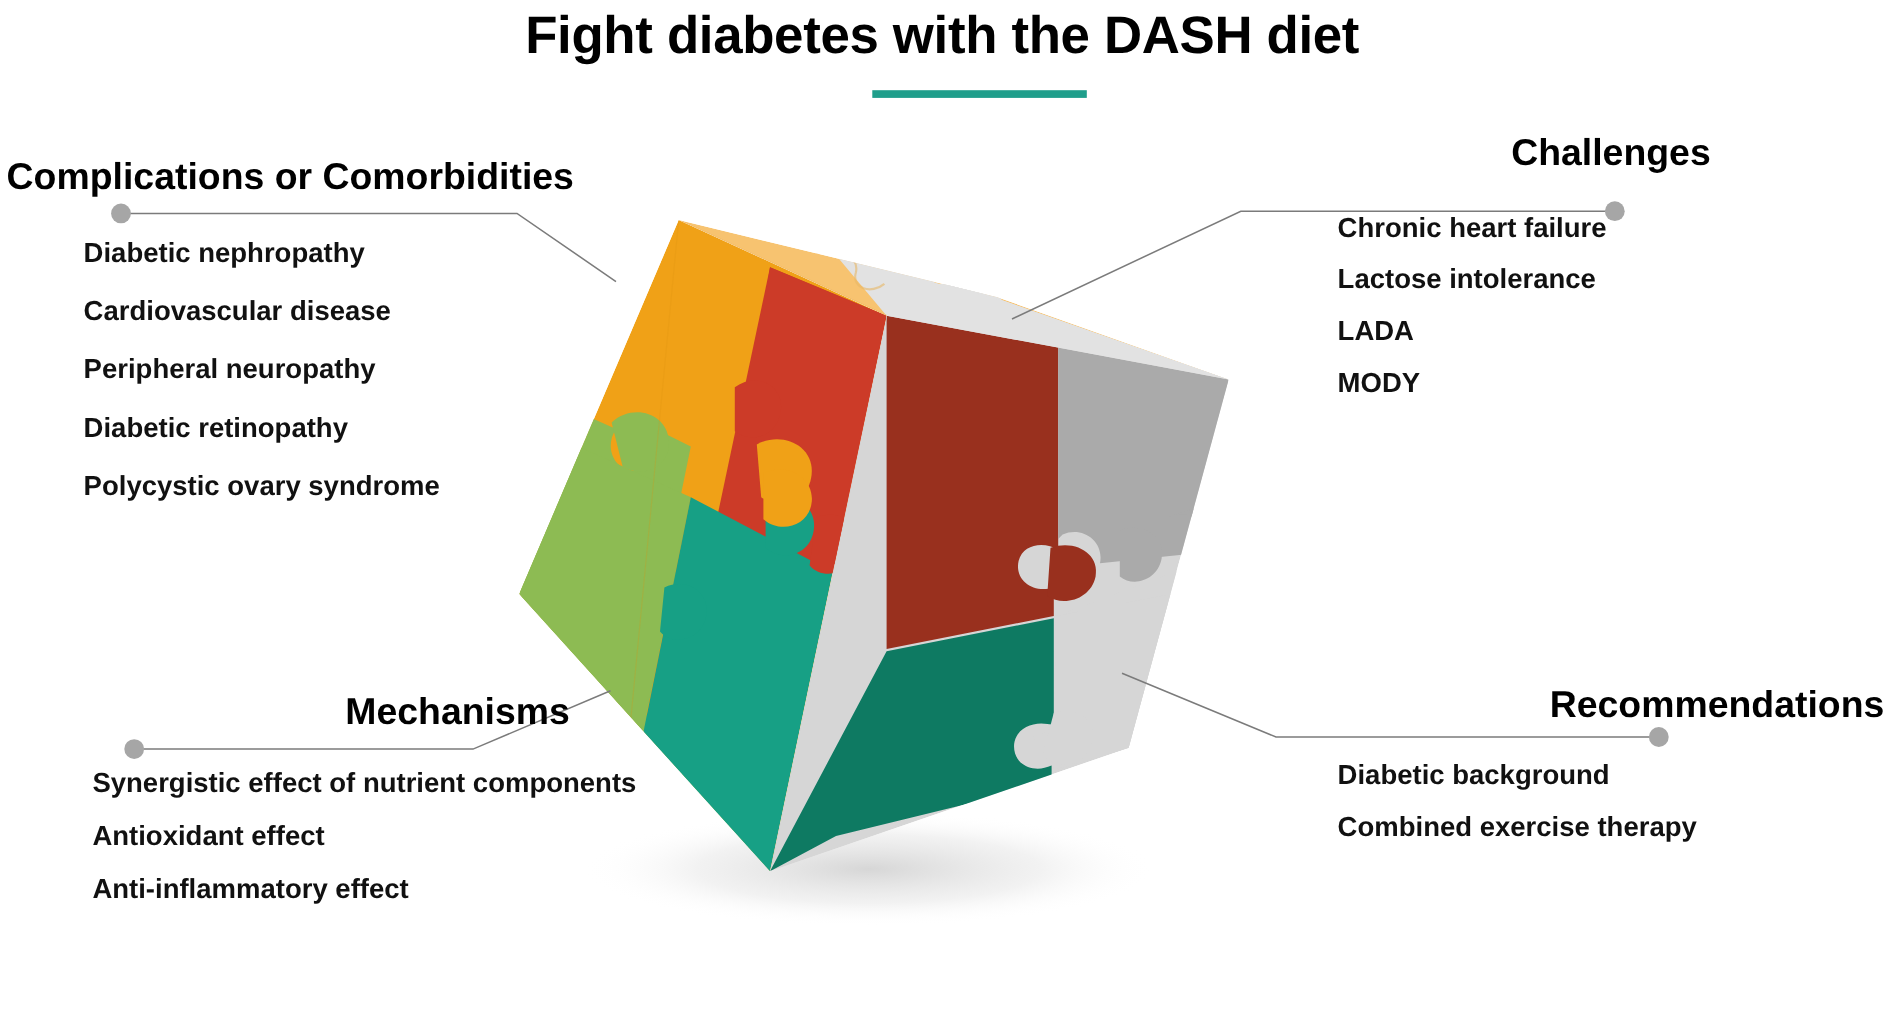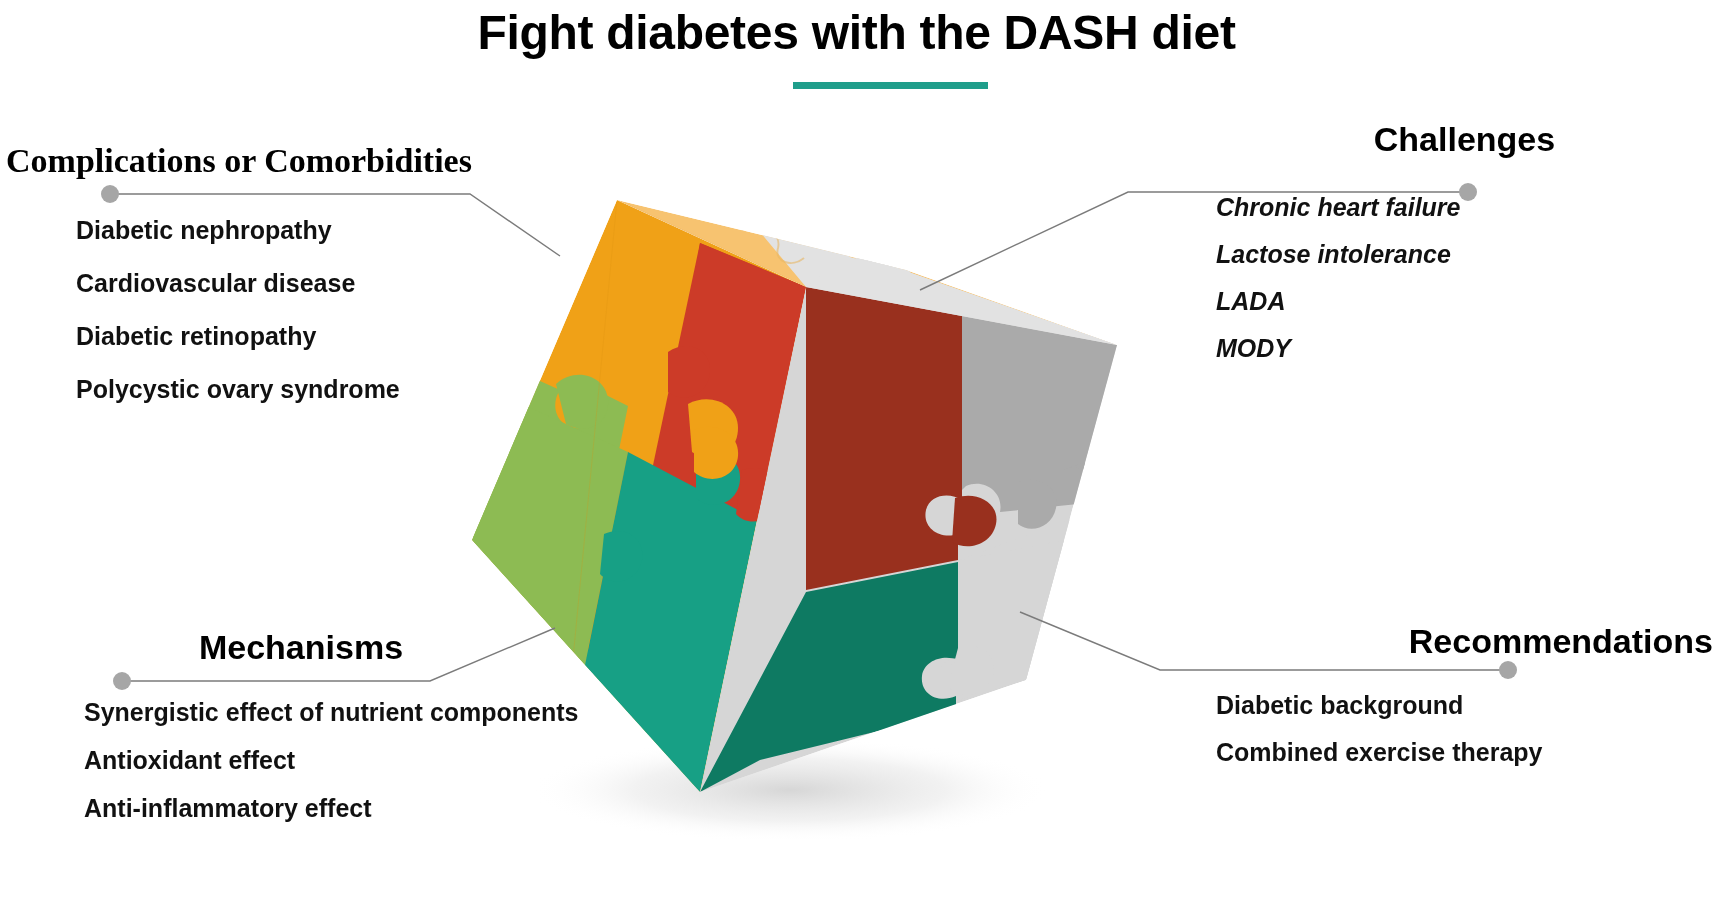--- a/index.html
+++ b/index.html
@@ -31,30 +31,30 @@
     font-size:34px;font-weight:bold;color:#000;white-space:nowrap;
     line-height:42px;
   }
   .panel-list{margin:0;padding:0;list-style:none;}
   .panel-list li{
     font-size:25px;font-weight:bold;color:#111;
     line-height:53px;white-space:nowrap;
   }
 
   #p-complications{left:4px;top:140px;}
-  #p-complications .panel-head{text-align:right;padding-left:2px;font-family:Liberation Serif, serif;}
+  #p-complications .panel-head{text-align:right;padding-left:2px;}
   #p-complications .panel-list{padding-left:72px;padding-top:22px;}
 
   #p-challenges{left:1216px;top:118px;width:497px;}
   #p-challenges .panel-head{text-align:center;}
-  #p-challenges .panel-list{padding-top:24px;font-style:italic;}
+  #p-challenges .panel-list{padding-top:24px;}
   #p-challenges .panel-list li{line-height:47px;}
 
   #p-mechanisms{left:84px;top:626px;width:620px;}
-  #p-mechanisms .panel-head{text-align:center;padding-right:186px;}
+  #p-mechanisms .panel-head{text-align:right;padding-right:186px;}
   #p-mechanisms .panel-list{padding-top:20px;}
   #p-mechanisms .panel-list li{line-height:48px;}
 
   #p-recommendations{left:1216px;top:620px;width:497px;}
   #p-recommendations .panel-head{text-align:right;}
   #p-recommendations .panel-list{padding-top:20px;}
   #p-recommendations .panel-list li{line-height:47px;}
 
   
   #connectors{position:absolute;left:0;top:0;width:1713px;height:918px;}
@@ -216,20 +216,21 @@
       <polyline points="1508,670 1160,670 1020,612" fill="none" stroke="#7b7b7b" stroke-width="1.4"></polyline>
       <circle cx="1508" cy="670" r="9" fill="#a6a6a6"></circle>
     </g>
   </svg>
 
   <div class="panel" id="p-complications">
     <div class="panel-head">Complications or Comorbidities</div>
     <ul class="panel-list">
       <li>Diabetic nephropathy</li>
       <li>Cardiovascular disease</li>
+      <li>Peripheral neuropathy</li>
       <li>Diabetic retinopathy</li>
       <li>Polycystic ovary syndrome</li>
     </ul>
   </div>
 
   <div class="panel" id="p-challenges">
     <div class="panel-head">Challenges</div>
     <ul class="panel-list">
       <li>Chronic heart failure</li>
       <li>Lactose intolerance</li>

